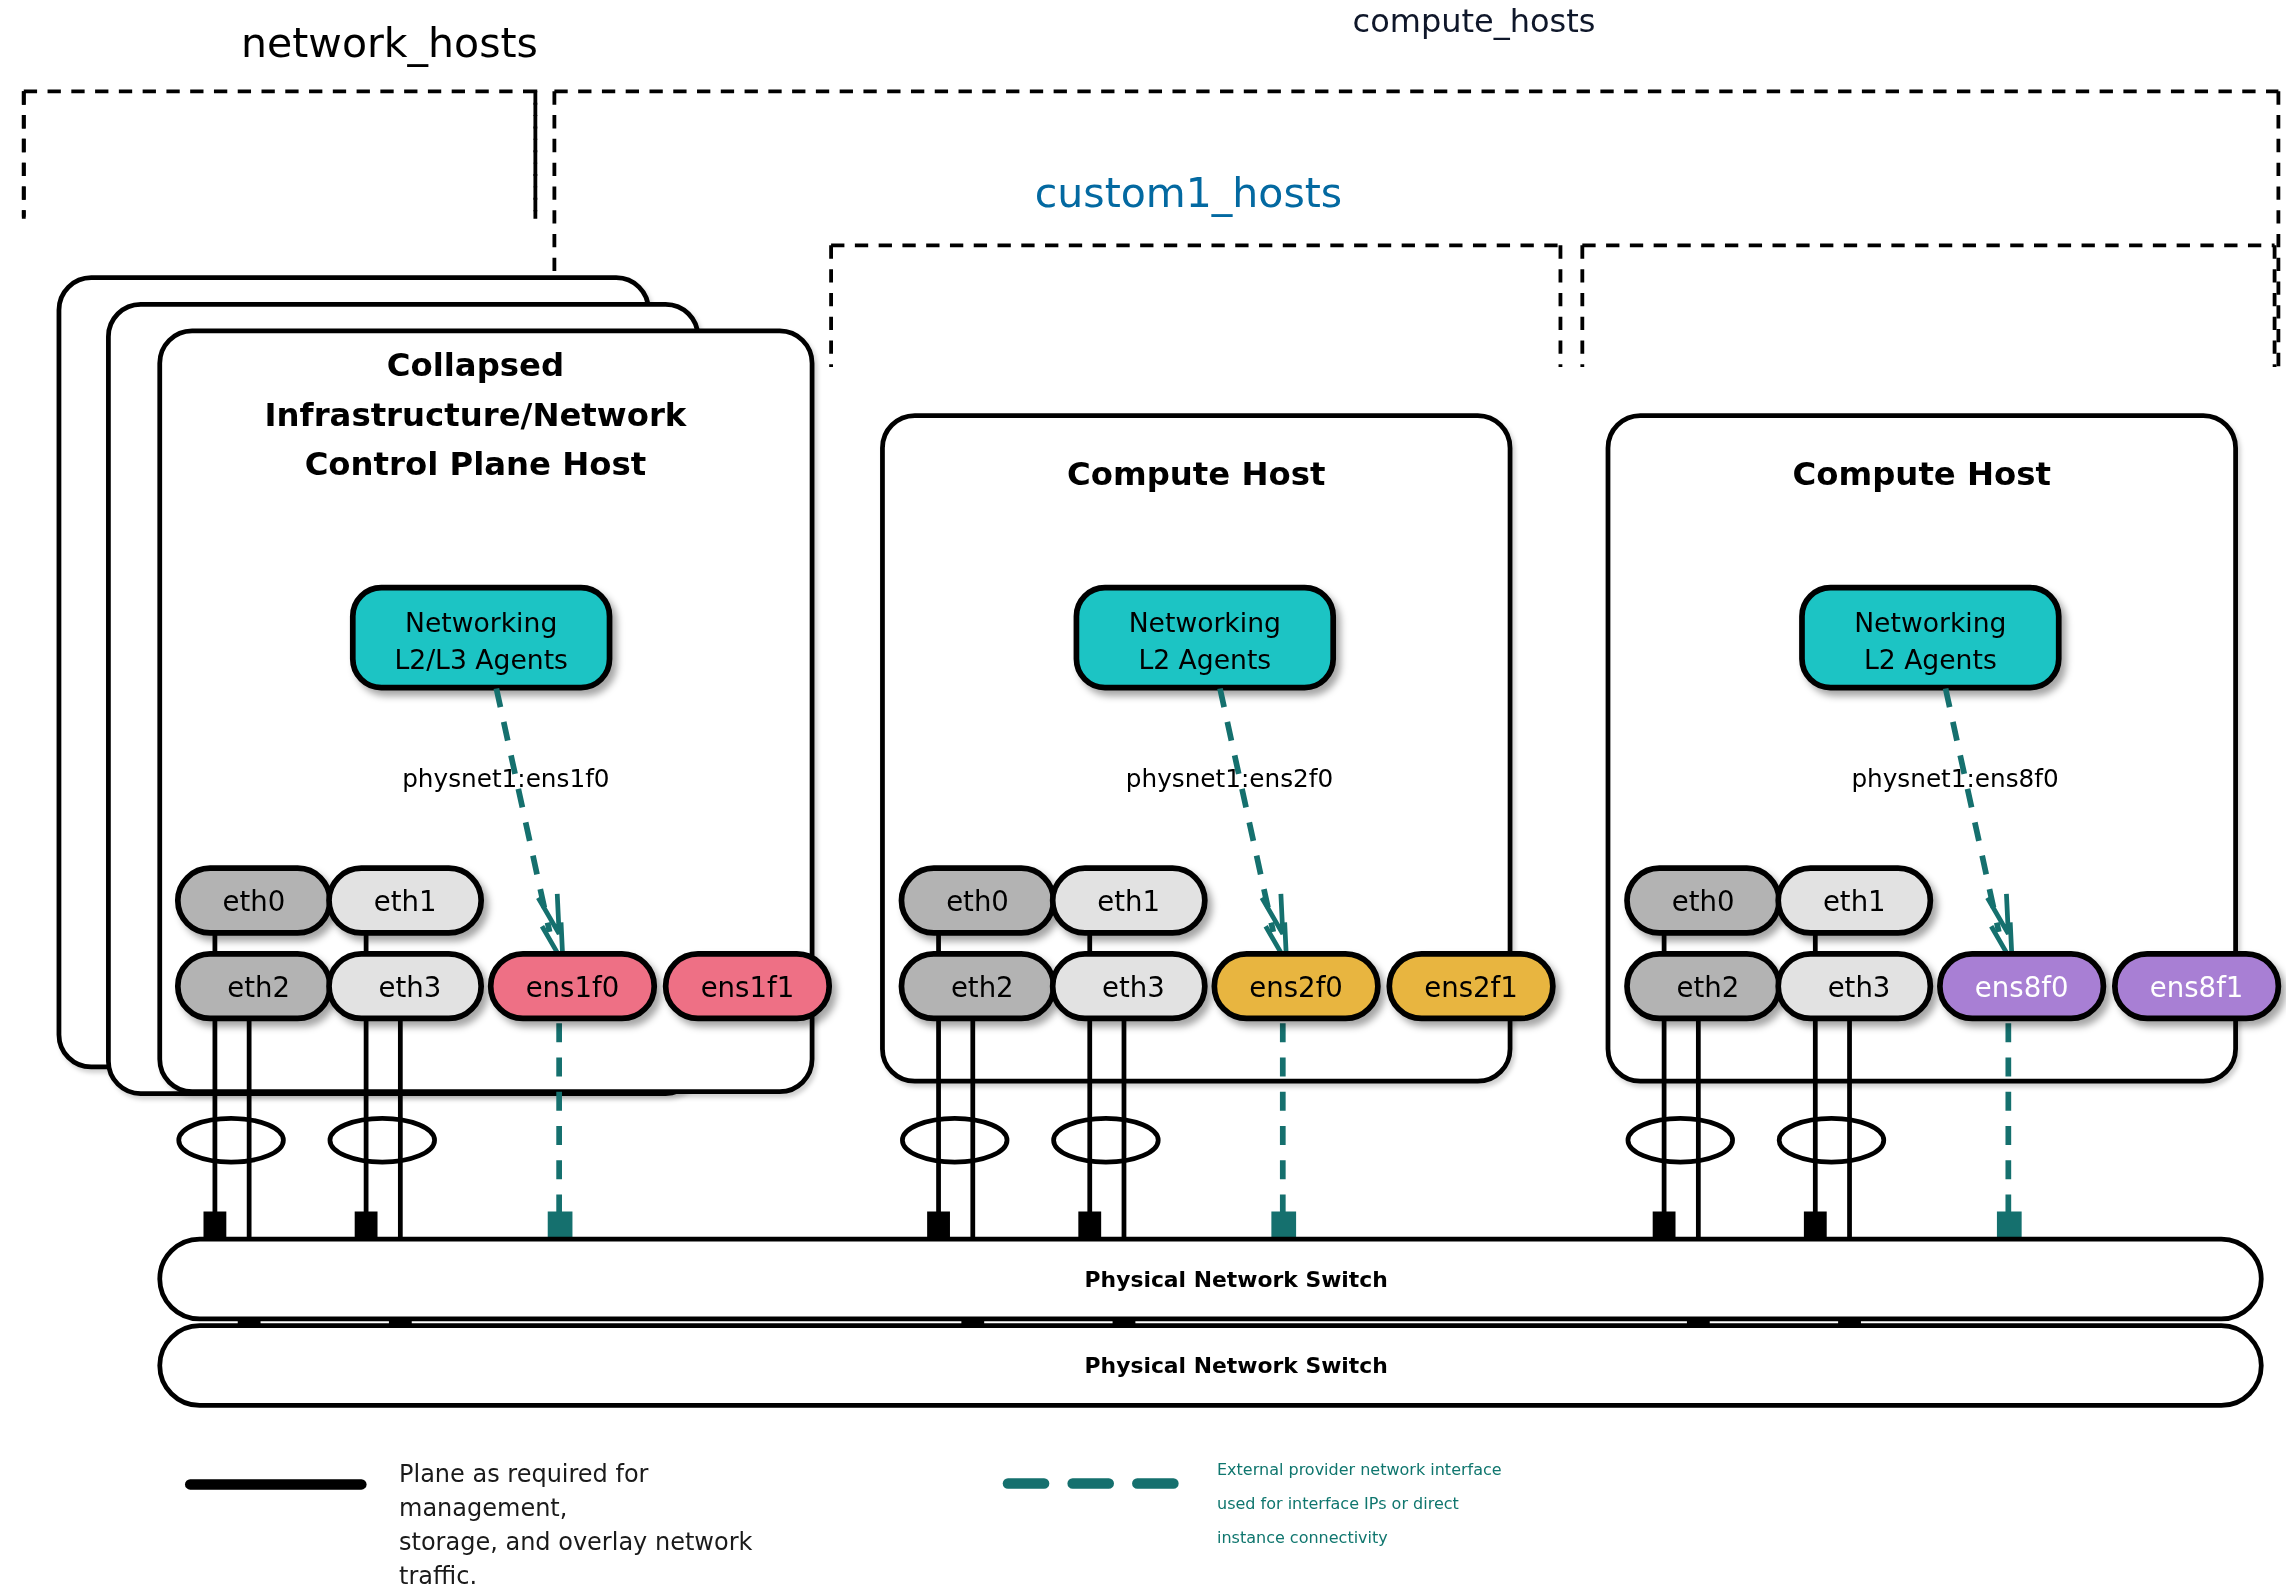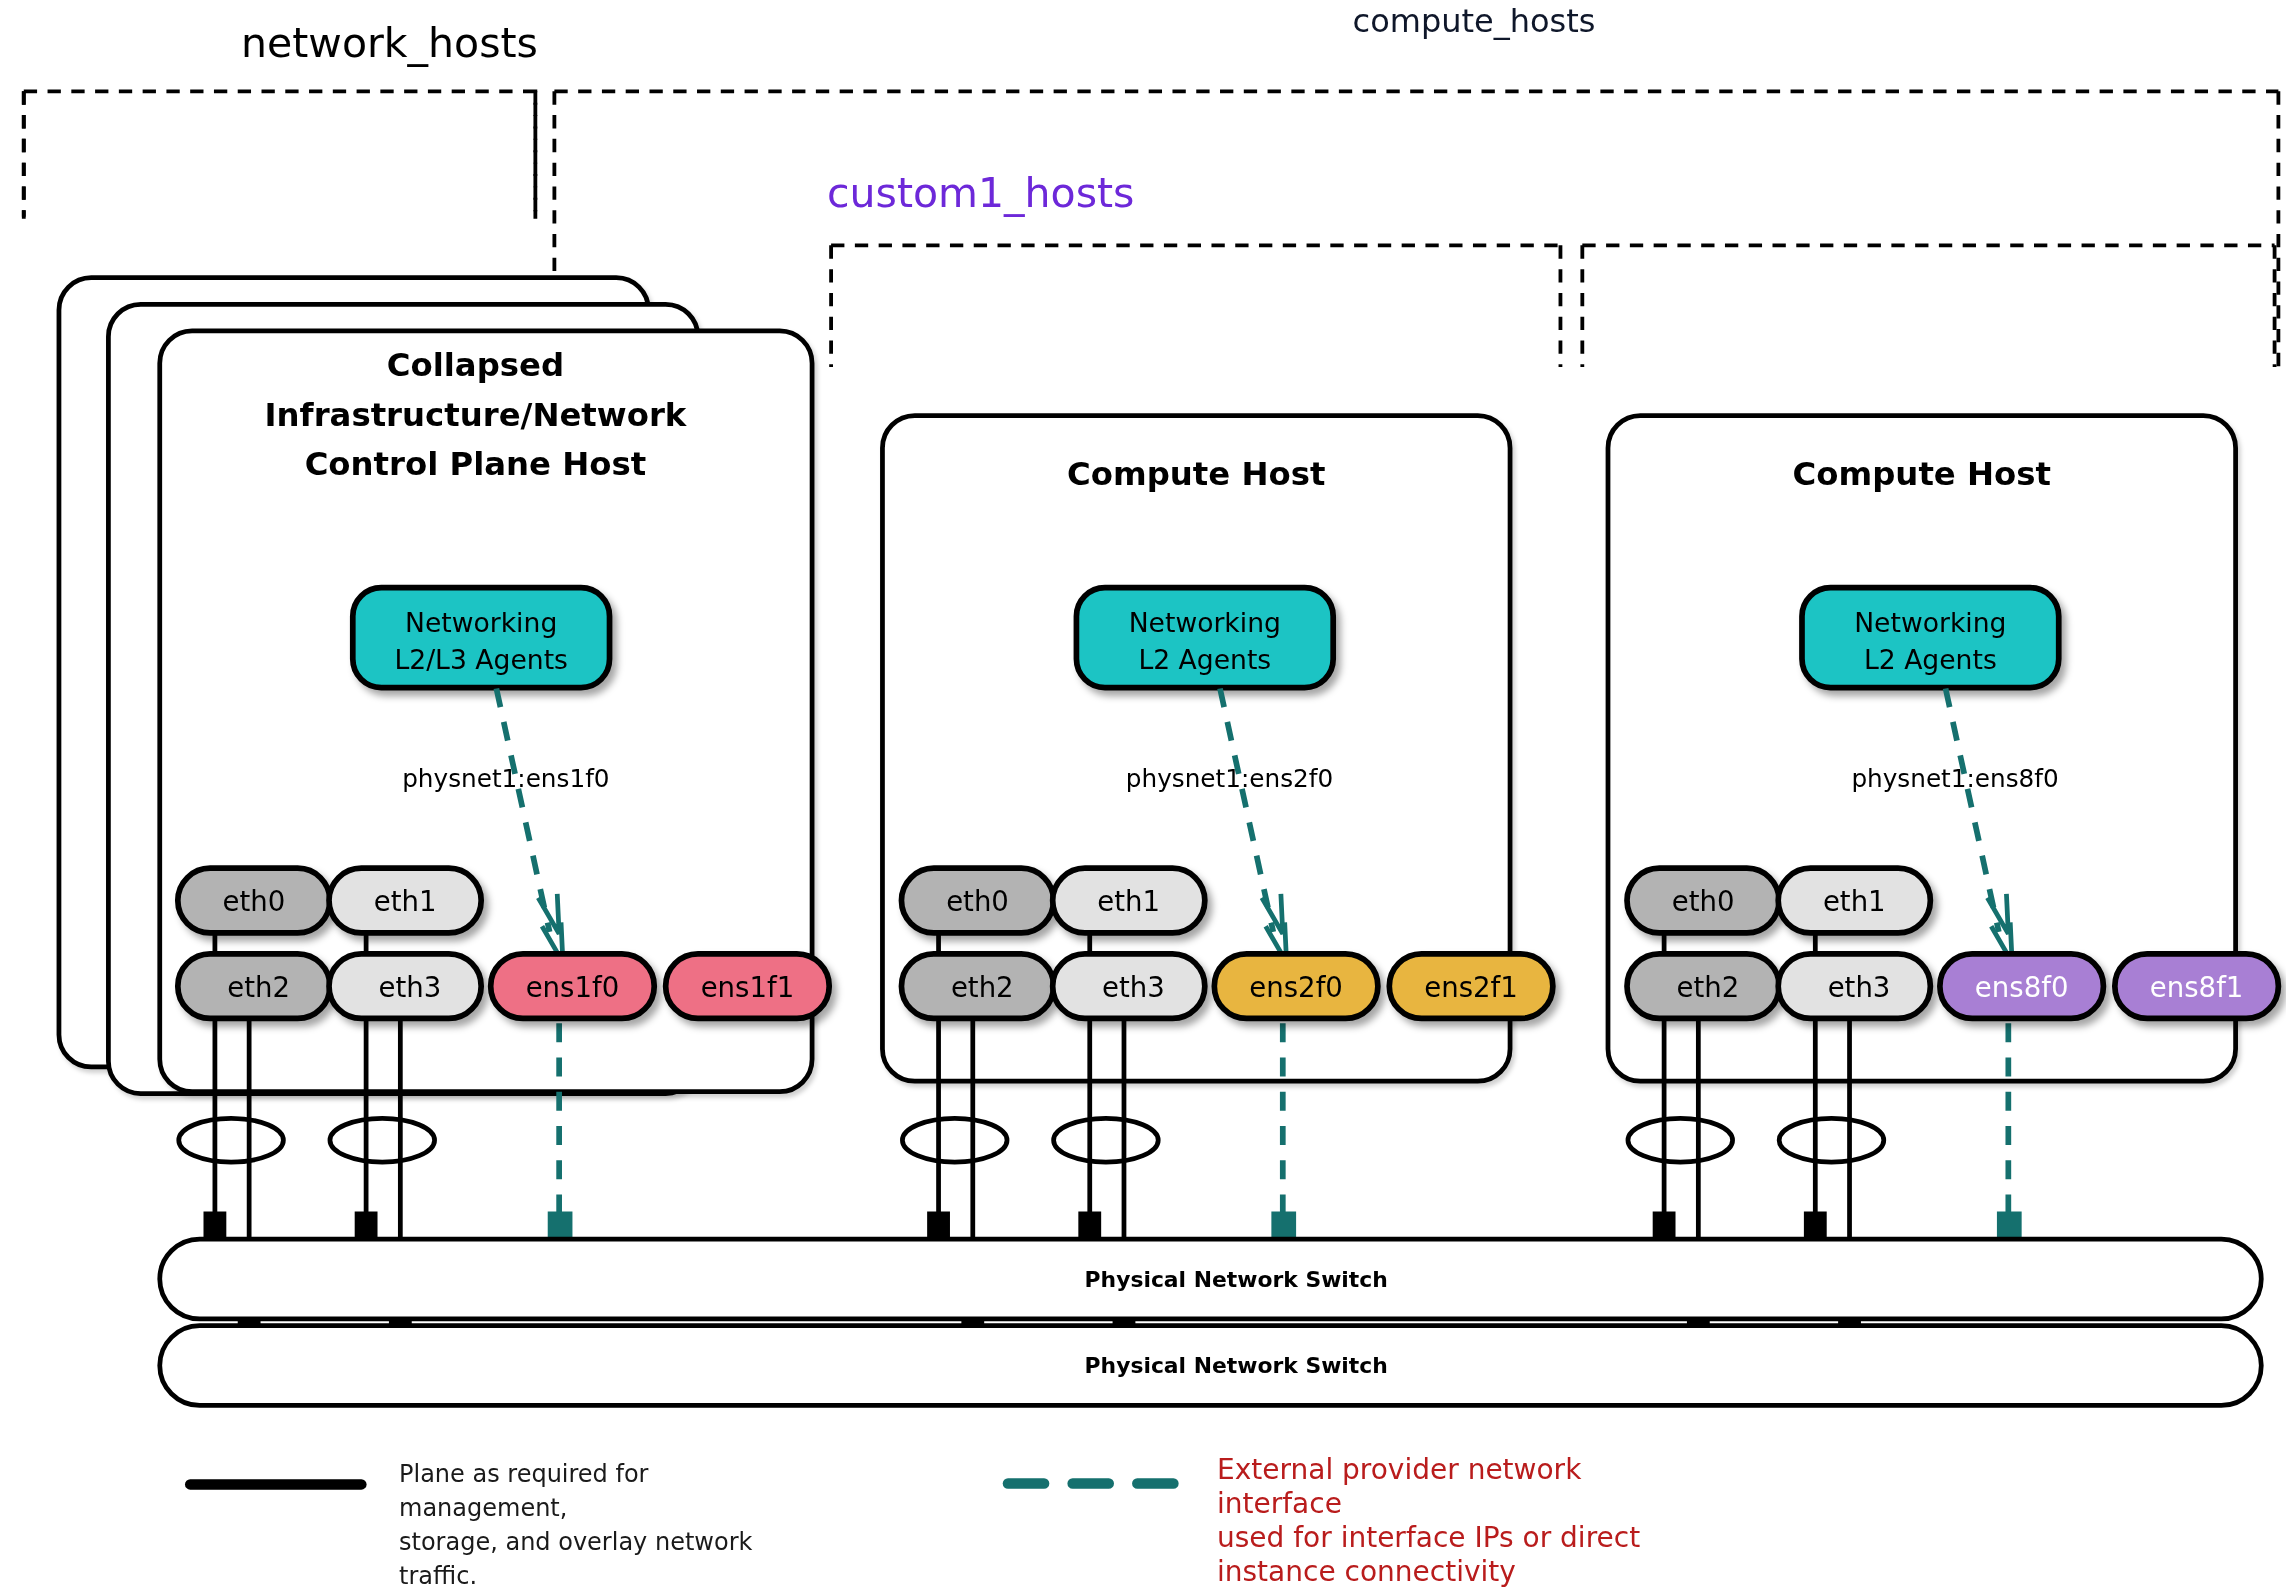--- a/index.html
+++ b/index.html
@@ -111,21 +111,21 @@
 
 <div id="stage">
 
   <div style="position:absolute;left:0;top:0;width:2286px;height:1590px;pointer-events:none;">
     <div style="position:absolute;left:166px;top:19px;width:447px;text-align:center;font-size:41px;color:#000;font-family:'DejaVu Sans',sans-serif;">
       <span>network_hosts</span>
     </div>
     <div style="position:absolute;left:1141px;top:1.9px;width:666px;text-align:center;font-size:32px;color:#0f172a;font-family:'DejaVu Sans',sans-serif;">
       <span>compute_hosts</span>
     </div>
-    <div style="position:absolute;left:827px;top:169px;width:723px;font-size:41px;color:#6d28d9;font-family:'DejaVu Sans',sans-serif;">
+    <div style="position:absolute;left:827px;top:169px;width:723px;text-align:center;font-size:41px;color:#0369a1;font-family:'DejaVu Sans',sans-serif;">
       <span>custom1_hosts</span>
     </div>
   </div>
 
   <svg class="layer" viewBox="0 0 2404 1672" xmlns="http://www.w3.org/2000/svg">
     <defs>
       <filter id="pillshadow" x="-25%" y="-25%" width="160%" height="170%">
         <feDropShadow dx="5" dy="6" stdDeviation="4" flood-color="#000000" flood-opacity="0.35"></feDropShadow>
       </filter>
       <filter id="cardshadow" x="-10%" y="-10%" width="130%" height="130%">
@@ -360,20 +360,20 @@
     </g>
     <g>
       <line x1="1060" y1="1560" x2="1245" y2="1560" stroke="#15706e" stroke-width="11" stroke-linecap="round" stroke-dasharray="38 30"></line>
     </g>
   </svg>
 
   <div style="position:absolute;left:399px;top:1457px;width:409px;font-size:24px;line-height:34px;color:#1a1a1a;font-family:'DejaVu Sans',sans-serif;">
     <div>Plane as required for management,</div>
     <div>storage, and overlay network traffic.</div>
   </div>
-  <div style="position:absolute;left:1217px;top:1453px;width:438px;font-size:28px;line-height:34px;color:#b91c1c;font-family:'DejaVu Sans',sans-serif;">
+  <div style="position:absolute;left:1217px;top:1453px;width:438px;font-size:16px;line-height:34px;color:#0f766e;font-family:'DejaVu Sans',sans-serif;">
     <div>External provider network interface</div>
     <div>used for interface IPs or direct</div>
     <div>instance connectivity</div>
   </div>
 
 </div>
 
 
 </body></html>

